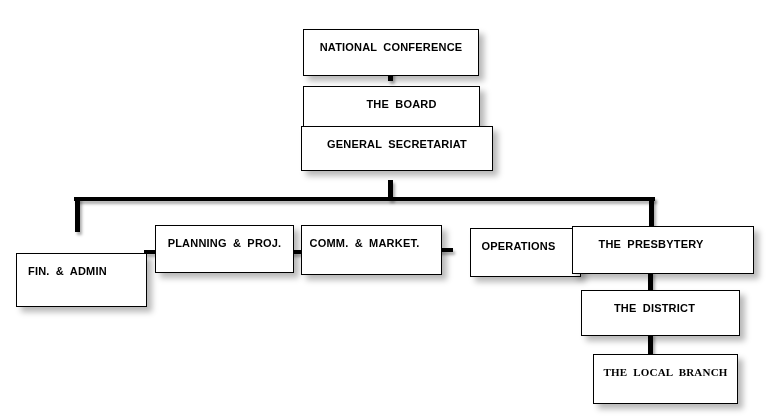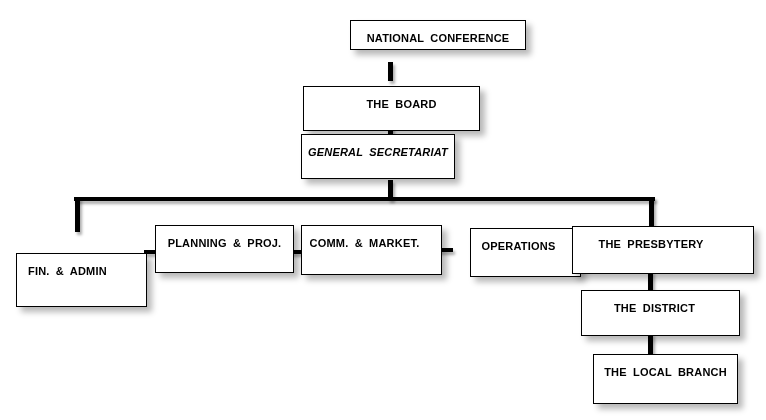--- a/index.html
+++ b/index.html
@@ -32,30 +32,30 @@
     padding-top: 11px;
     white-space: nowrap;
   }
   .line {
     position: absolute;
     background: #000000;
     box-shadow: 2px 3px 3px rgba(0,0,0,0.32);
   }
 
   
-  #n-national-conference { left: 303px; top: 20px;  width: 176px; height: 30px; margin-left: 47px; }
+  #n-national-conference { left: 303px; top: 29px;  width: 176px; height: 47px; }
   #n-board               { left: 303px; top: 86px;  width: 177px; height: 45px; padding-left: 20px; }
-  #n-general-secretariat { left: 301px; top: 134px; width: 154px; height: 45px; font-style: italic; }
+  #n-general-secretariat { left: 301px; top: 126px; width: 192px; height: 45px; }
   #n-fin-admin           { left: 16px;  top: 229px; width: 131px; height: 54px; justify-content: flex-start; padding-left: 11px; margin-top: 24px; }
   #n-planning-proj       { left: 155px; top: 225px; width: 139px; height: 48px; }
   #n-comm-market         { left: 301px; top: 225px; width: 141px; height: 50px; padding-right: 14px; }
   #n-operations          { left: 452px; top: 228px; width: 111px; height: 49px; padding-right: 14px; margin-left: 18px; }
   #n-presbytery          { left: 572px; top: 226px; width: 182px; height: 48px; padding-right: 24px; }
   #n-district            { left: 581px; top: 290px; width: 159px; height: 46px; padding-right: 12px; }
-  #n-local-branch        { left: 593px; top: 354px; width: 145px; height: 50px; }
+  #n-local-branch        { left: 593px; top: 354px; width: 145px; height: 50px; font-family: Liberation Serif, serif; }
 
   
   #c-conf-board      { left: 388px; top: 62px;  width: 5px;  height: 19px; }
   #c-board-secr      { left: 388px; top: 118px; width: 5px;  height: 24px; }
   #c-secr-trunk      { left: 388px; top: 180px; width: 5px;  height: 20px; }
   #c-trunk           { left: 74px;  top: 197px; width: 581px; height: 4px; }
   #c-trunk-finadmin  { left: 75px;  top: 197px; width: 5px;  height: 35px; }
   #c-trunk-presby    { left: 649px; top: 197px; width: 5px;  height: 36px; }
   #c-fin-planning    { left: 144px; top: 250px; width: 13px; height: 4px; }
   #c-planning-comm   { left: 289px; top: 250px; width: 14px; height: 4px; }

